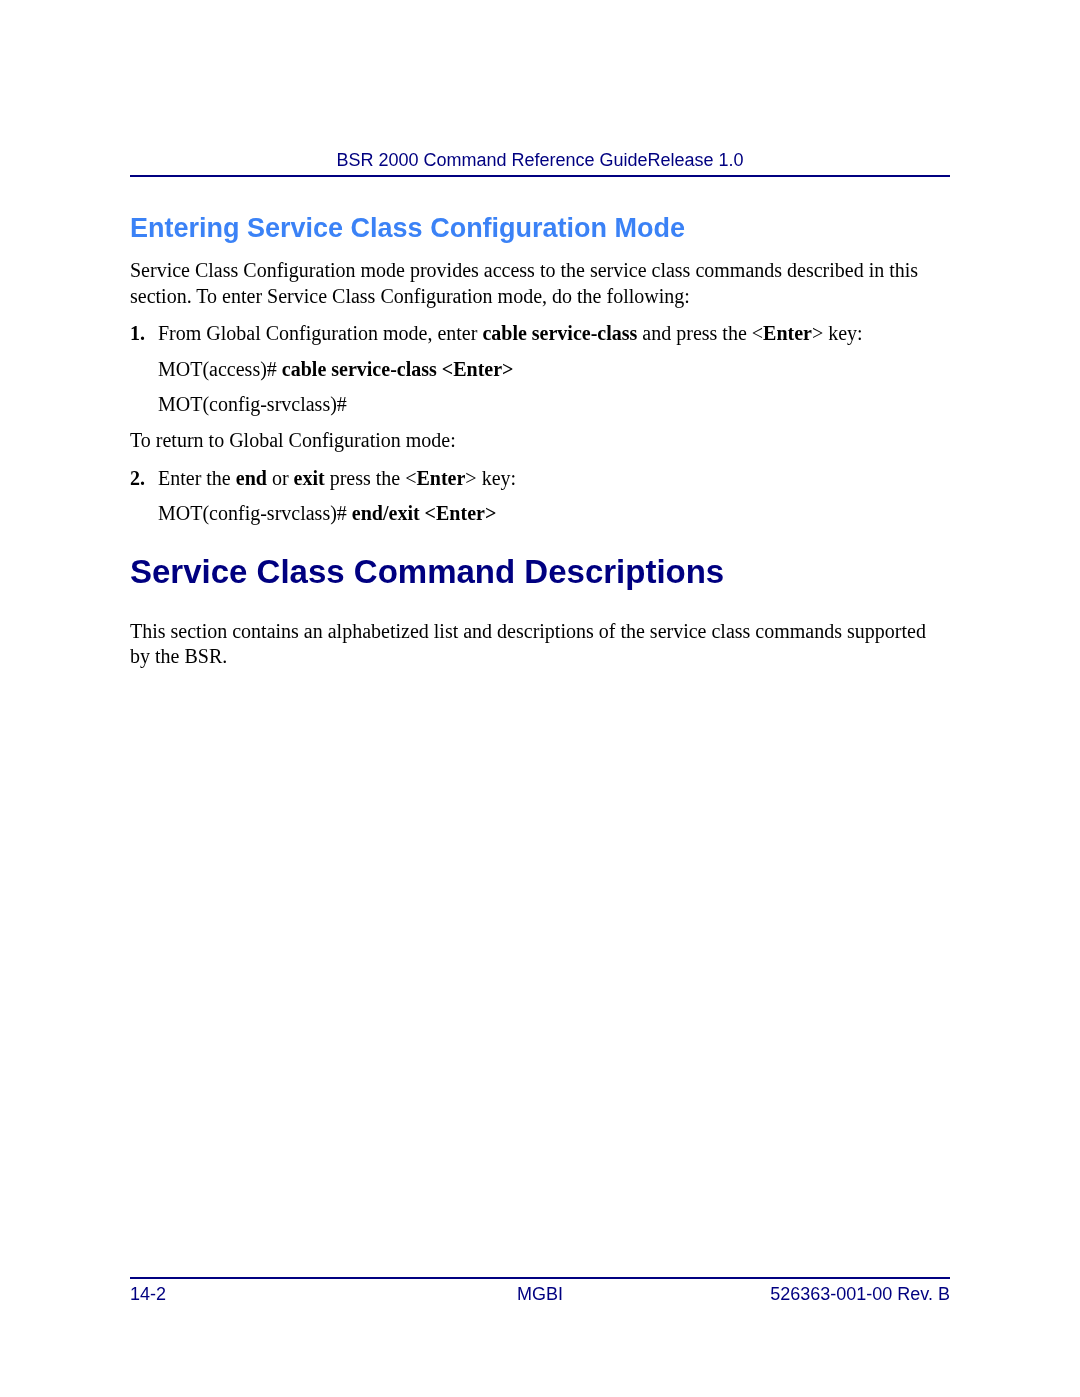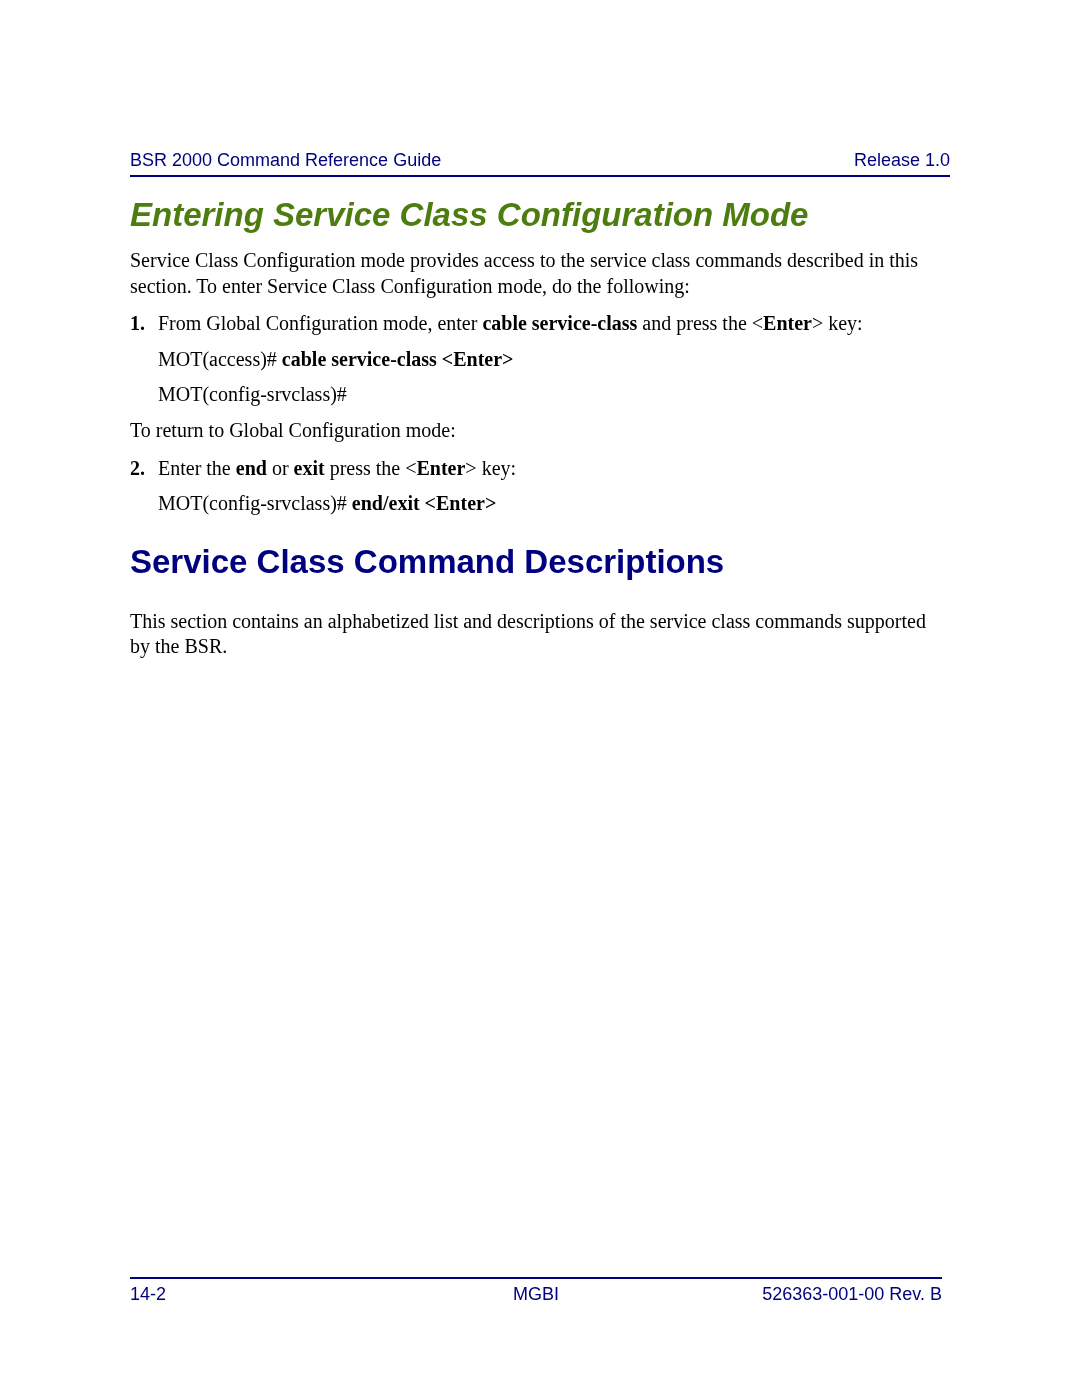--- a/index.html
+++ b/index.html
@@ -11,35 +11,34 @@
       position: relative;
       color: #000000;
     }
     .page {
       padding: 150px 130px 90px 130px;
       height: 100%;
       position: relative;
     }
     .header-line {
       display: flex;
-      justify-content: space-between;
+      justify-content: center;
       font-family: Arial, Helvetica, sans-serif;
       font-size: 18px;
       color: #000080;
       padding-bottom: 4px;
       border-bottom: 2px solid #000080;
-      margin-bottom: 19px;
+      margin-bottom: 36px;
     }
     .h2 {
       font-family: Arial, Helvetica, sans-serif;
       font-weight: bold;
-      font-size: 33px;
-      color: #4d7c0f;
+      font-size: 27px;
+      color: #3b82f6;
       margin-bottom: 14px;
-      font-style: italic;
     }
     .h1 {
       font-family: Arial, Helvetica, sans-serif;
       font-weight: bold;
       font-size: 33px;
       color: #000080;
       margin-bottom: 28px;
       margin-top: 26px;
     }
     .body-block {
@@ -62,21 +61,21 @@
       flex: 1;
     }
     .sub {
       margin-left: 28px;
       margin-bottom: 10px;
     }
     .bold { font-weight: bold; }
     .footer-line {
       position: absolute;
       left: 130px;
-      right: 138px;
+      right: 130px;
       bottom: 92px;
       border-top: 2px solid #000080;
       padding-top: 5px;
       display: flex;
       justify-content: space-between;
       font-family: Arial, Helvetica, sans-serif;
       font-size: 18px;
       color: #000080;
     }
     .footer-center {

